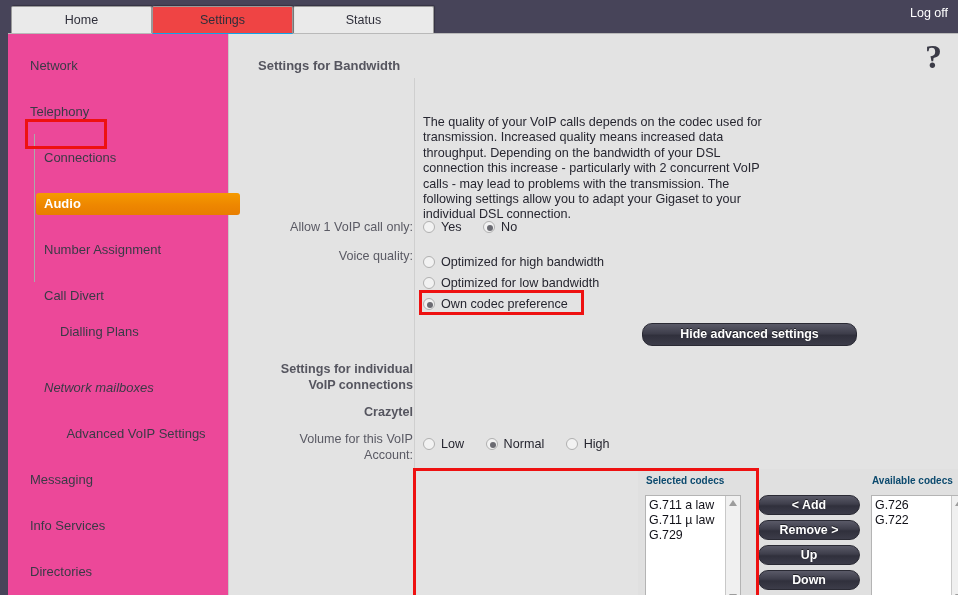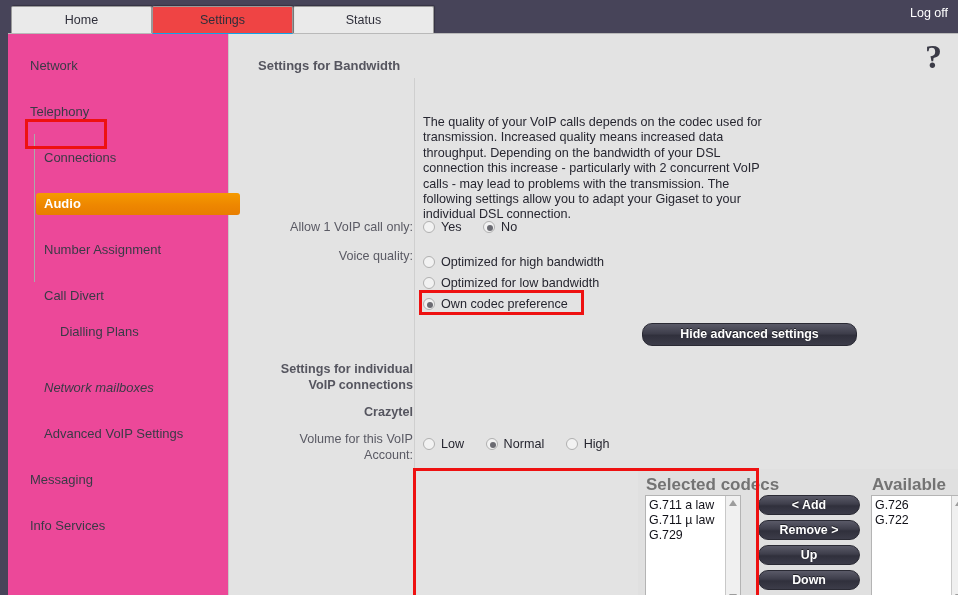--- a/index.html
+++ b/index.html
@@ -213,23 +213,23 @@
 
   
   #codec-panel {
     position: absolute;
     left: 409px; top: 435px;
     width: 344px; height: 142px;
     background: #e0e0e0;
   }
   .codec-head {
     position: absolute;
-    font-size: 17px;
-    font-weight: bold;
-    color: #737373;
+    font-size: 10px;
+    font-weight: bold;
+    color: #0c4a6e;
     top: 6px;
   }
   .listbox {
     position: absolute;
     background: #ffffff;
     border: 1px solid #b4b4b4;
     overflow: hidden;
   }
   .listbox .items {
     position: absolute;
@@ -283,23 +283,24 @@
     <div class="nav-group-line" style="top:100px;height:148px;"></div>
 
     <div class="nav-item" style="top:20px;"><span>Network</span></div>
     <div class="nav-item" style="top:43px;"><span>Telephony</span></div>
     <div class="nav-item sub" style="top:66px;"><span>Connections</span></div>
     <div class="nav-item sub selected" style="top:89px;"><span class="hl"></span><span>Audio</span></div>
     <div class="nav-item sub" style="top:112px;"><span>Number Assignment</span></div>
     <div class="nav-item sub" style="top:135px;"><span>Call Divert</span></div>
     <div class="nav-item sub" style="top:148px;margin-left:16px;"><span>Dialling Plans</span></div>
     <div class="nav-item sub" style="top:181px;font-style:italic;"><span>Network mailboxes</span></div>
-    <div class="nav-item sub" style="top:204px;"><span>Advanced VoIP Settings</span></div>
+    <div class="nav-item sub" style="top:204px;text-align:center;"><span>Advanced VoIP Settings</span></div>
     <div class="nav-item" style="top:227px;"><span>Messaging</span></div>
     <div class="nav-item" style="top:250px;"><span>Info Services</span></div>
+    <div class="nav-item" style="top:273px;"><span>Directories</span></div>
 
   </div>
   <div id="sidebar-divider"></div>
 
   <div class="redbox" style="left:17px;top:85px;width:82px;height:30px;"></div>
 
   <div id="content">
 
     <div id="section-title">Settings for Bandwidth</div>
     <div id="content-divider"></div>

